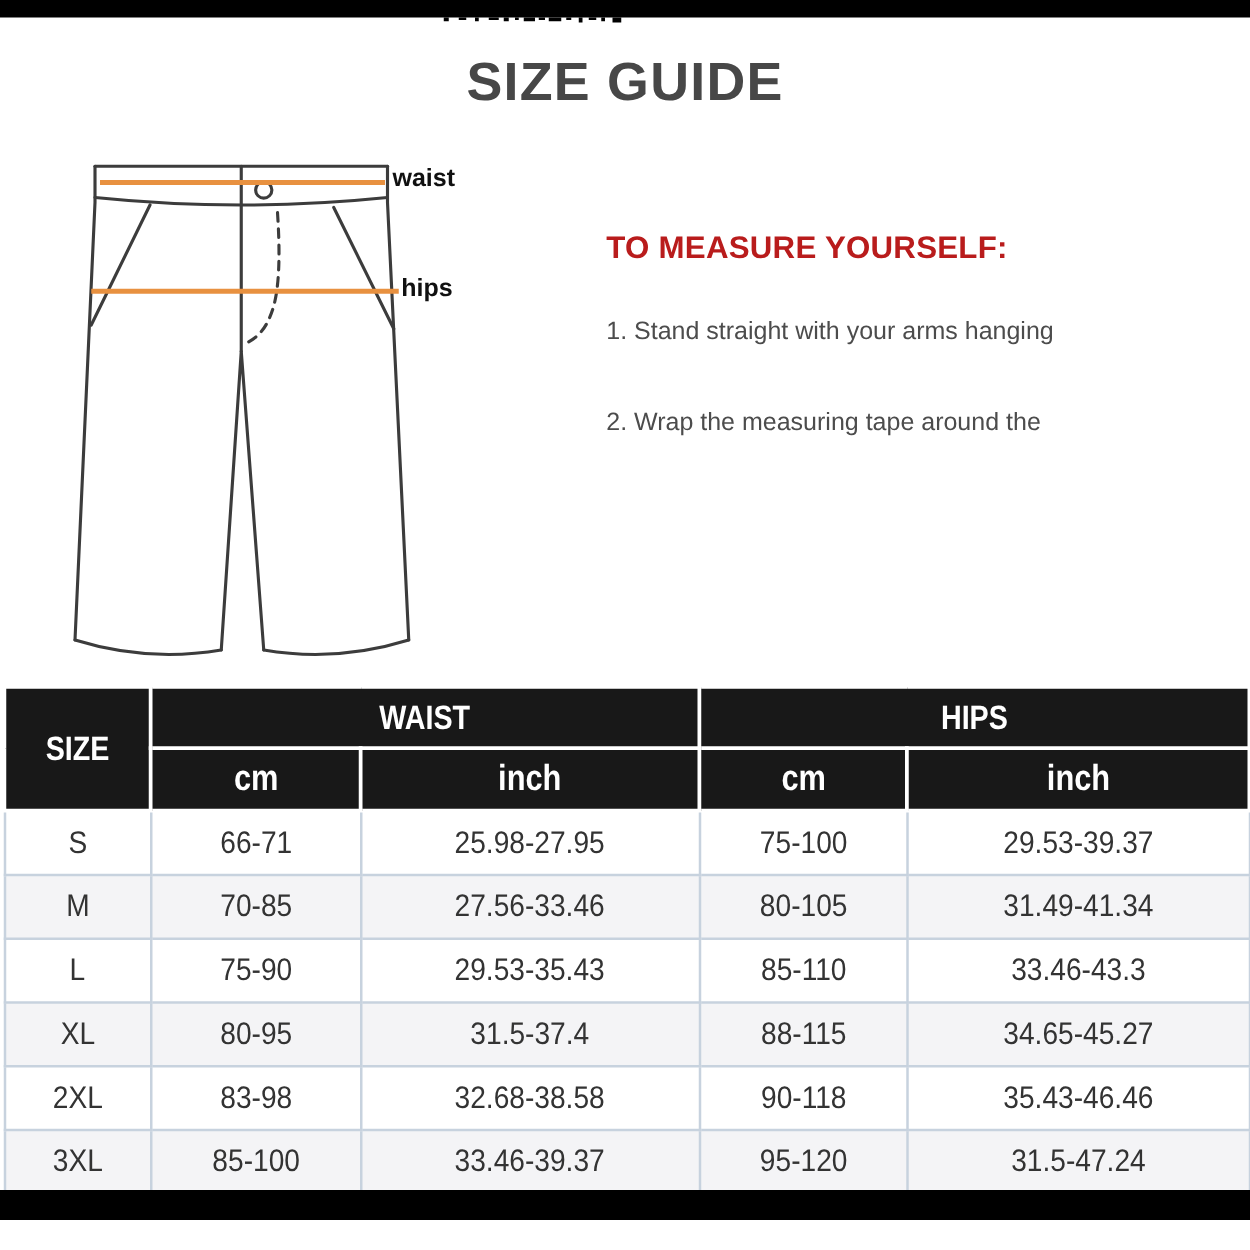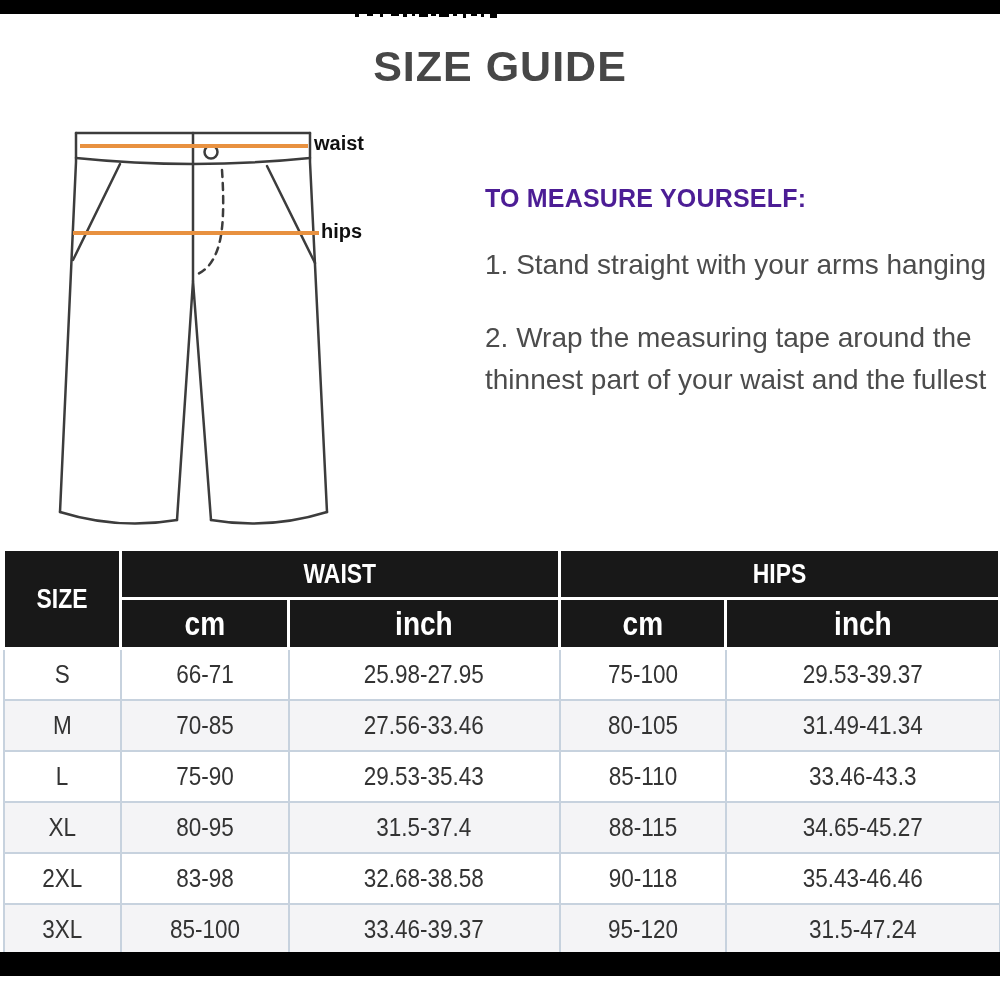--- a/index.html
+++ b/index.html
@@ -27,36 +27,36 @@
   .diagram svg { position:absolute; left:0; top:0; }
   .diagram-label {
     position:absolute; font-size:20px; font-weight:bold; color:#101010;
     white-space:nowrap;
   }
   .lbl-waist { left:274px; top:12px; }
   .lbl-hips  { left:281px; top:100px; }
 
   
   .measure { position:absolute; left:485px; top:184px; width:500px; color:#4a4a4a; }
-  .measure h2 { font-size:25px; font-weight:bold; color:#4c1d95; letter-spacing:0.2px; }
+  .measure h2 { font-size:25px; font-weight:bold; color:#b91c1c; letter-spacing:0.2px; }
   .step { margin-top:31px; }
   .step + .step { }
-  .step .line { font-size:28px; line-height:42px; color:#4c4c4c; white-space:nowrap; }
+  .step .line { font-size:20px; line-height:42px; color:#4c4c4c; white-space:nowrap; }
 
   
   .size-table {
     position:absolute; left:2px; top:548px; width:996px;
     border-collapse:collapse; table-layout:fixed;
   }
   .size-table th {
     background:#181818; color:#ffffff; font-weight:bold;
     border:3px solid #ffffff; text-align:center; vertical-align:middle;
     font-size:27px;
   }
-  .size-table tr.h2 th { font-size:33px; }
+  .size-table tr.h2 th { font-size:29px; }
   .size-table tr.h1 { height:49px; }
   .size-table tr.h2 { height:50px; }
   .size-table tbody tr { height:51px; }
   .size-table td {
     border:2px solid #c7d2de; text-align:center; vertical-align:middle;
     font-size:25px; color:#333333; background:#ffffff;
   }
   .size-table tbody tr:nth-child(even) td { background:#f4f4f6; }
   .cond { display:inline-block; transform:scaleX(0.85); transform-origin:center; white-space:nowrap; }
   .cond-cell { display:inline-block; transform:scaleX(0.9); transform-origin:center; white-space:nowrap; }
@@ -120,21 +120,20 @@
     <span class="diagram-label lbl-hips">hips</span>
   </div>
 
   <div class="measure">
     <h2>TO MEASURE YOURSELF:</h2>
     <div class="step">
       <div class="line">1. Stand straight with your arms hanging</div>
     </div>
     <div class="step">
       <div class="line">2. Wrap the measuring tape around the</div>
-      <div class="line">thinnest part of your waist and the fullest</div>
     </div>
   </div>
 
   <table class="size-table">
     <colgroup>
       <col style="width:117px">
         <col style="width:168px">
         <col style="width:271px">
         <col style="width:166px">
         <col style="width:274px">

